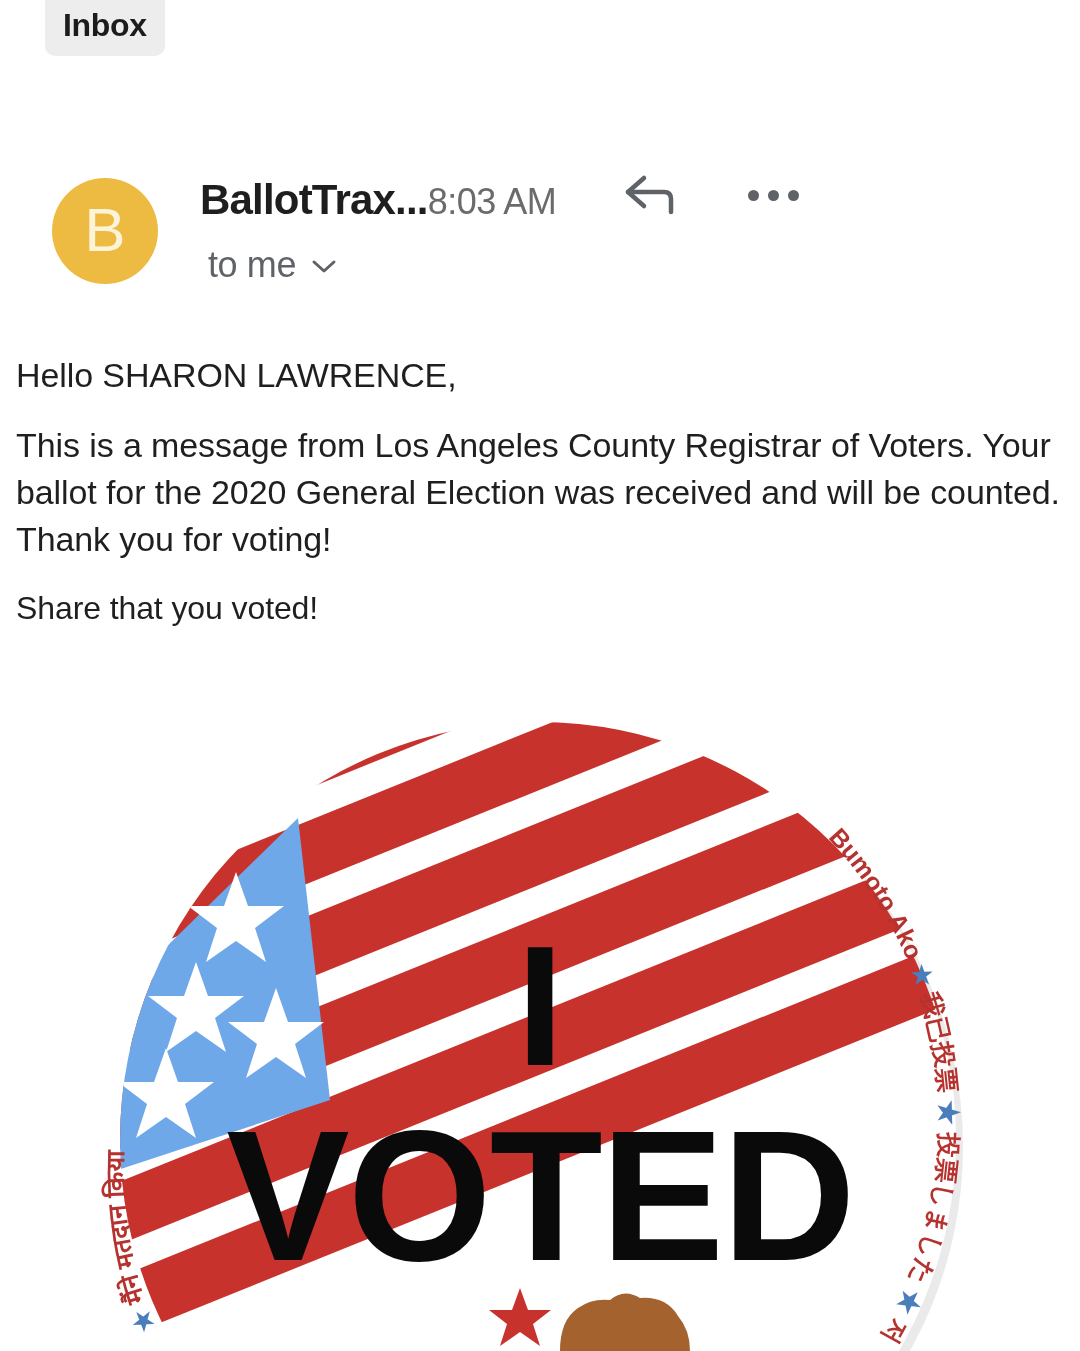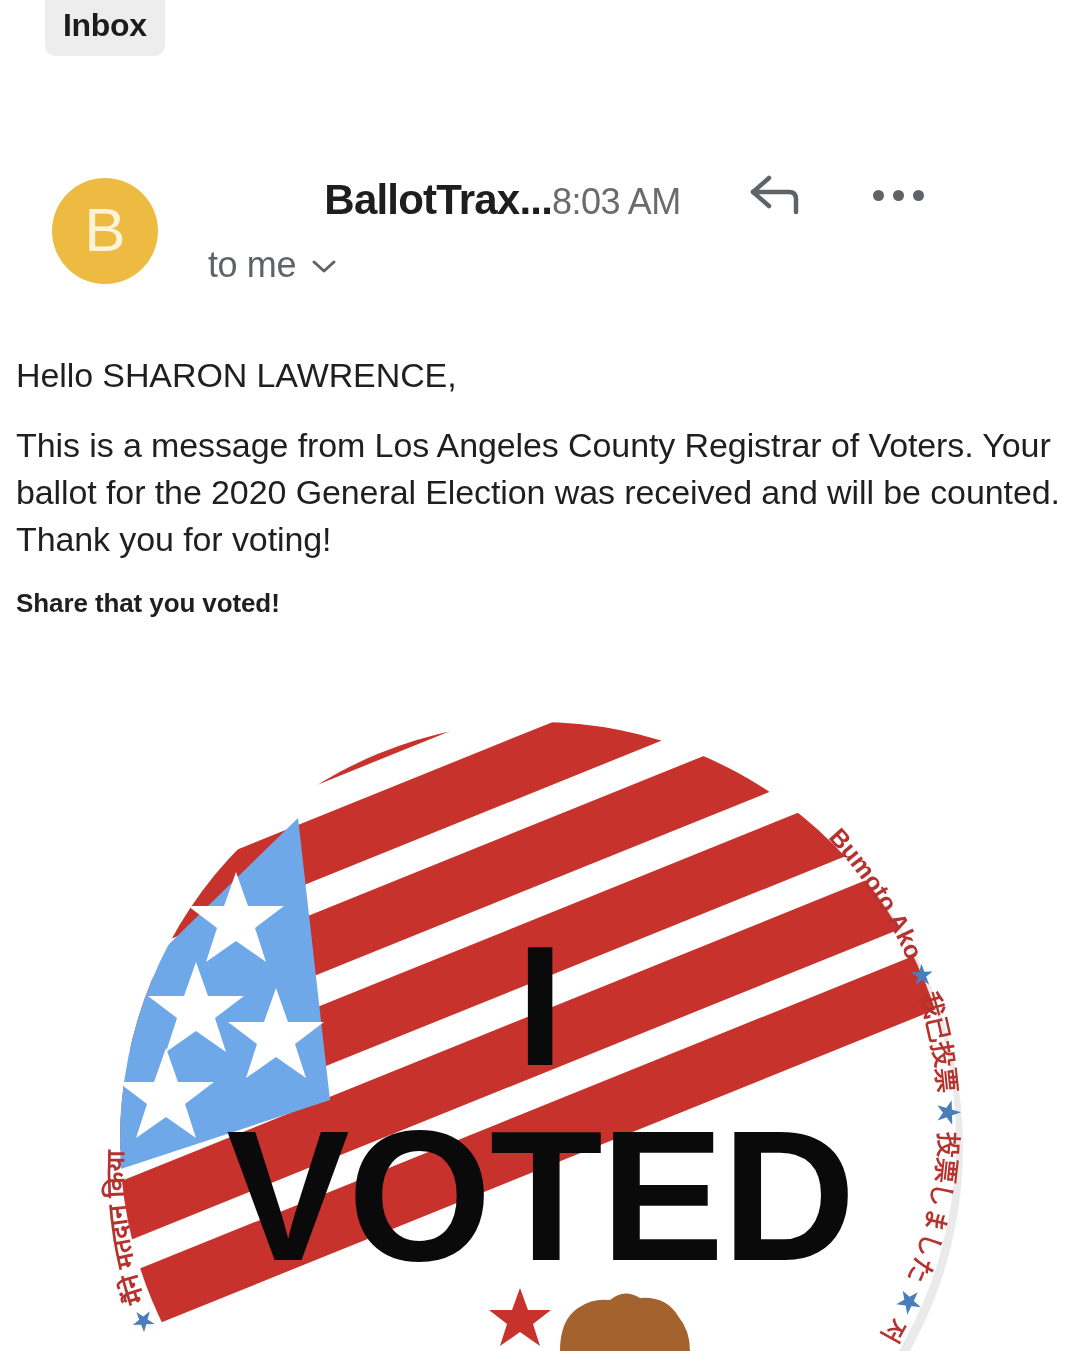--- a/index.html
+++ b/index.html
@@ -59,26 +59,25 @@
   .avatar-letter {
     font-size: 62px;
     font-weight: normal;
     color: #fdf3d8;
     line-height: 1;
     margin-top: -3px;
   }
 
   .sender-row {
     position: absolute;
-    left: 194px;
+    left: 200px;
     top: 8px;
     display: flex;
     align-items: baseline;
     width: 860px;
-    justify-content: center;
   }
   .sender-name {
     font-size: 42px;
     font-weight: bold;
     color: #1e1e1e;
     letter-spacing: -0.8px;
     white-space: nowrap;
   }
   .msg-time {
     font-size: 36px;
@@ -134,23 +133,23 @@
     width: 1052px;
   }
   .para {
     font-size: 34px;
     color: #1f1f1f;
     line-height: 1.38;
     margin-bottom: 23px;
     letter-spacing: -0.1px;
   }
   .para.strong {
-    font-weight: bold;
+    font-weight: normal;
     margin-bottom: 26px;
-    font-size: 26px;
+    font-size: 32px;
   }
   .links {
     font-size: 26px;
     line-height: 1.3;
   }
   .links a {
     color: #4a7ebb;
     text-decoration: underline;
   }
   .links .sep {

